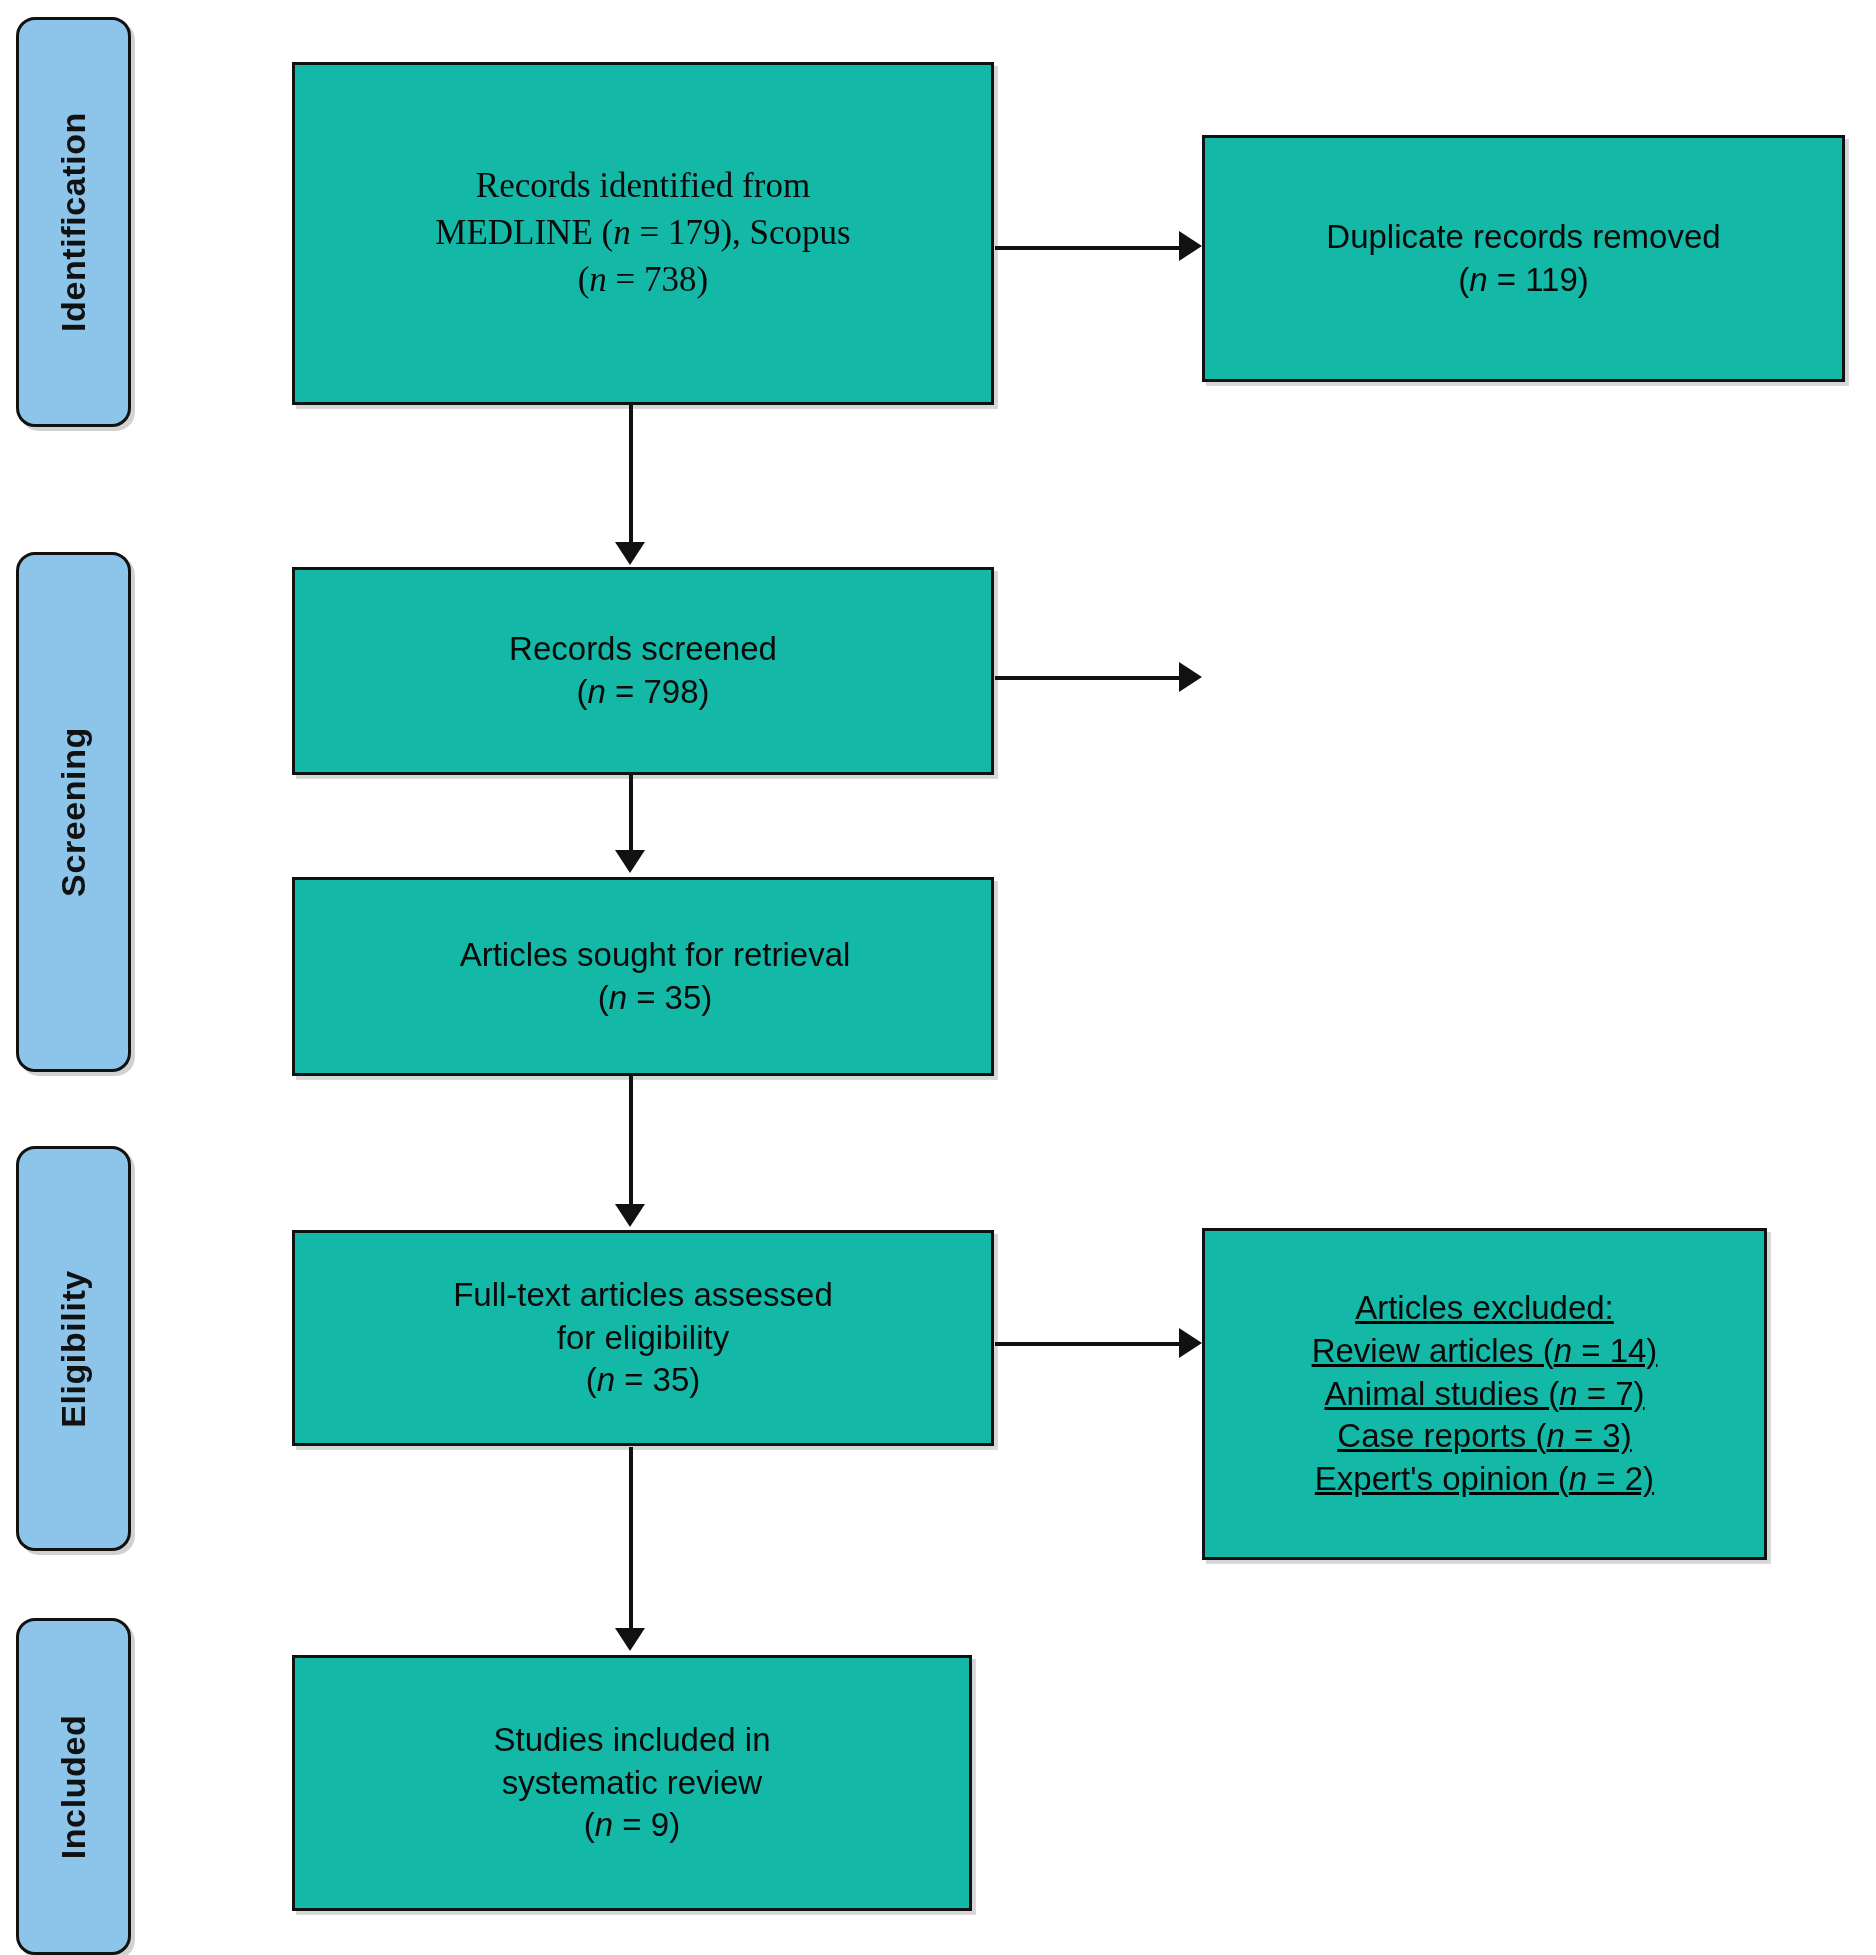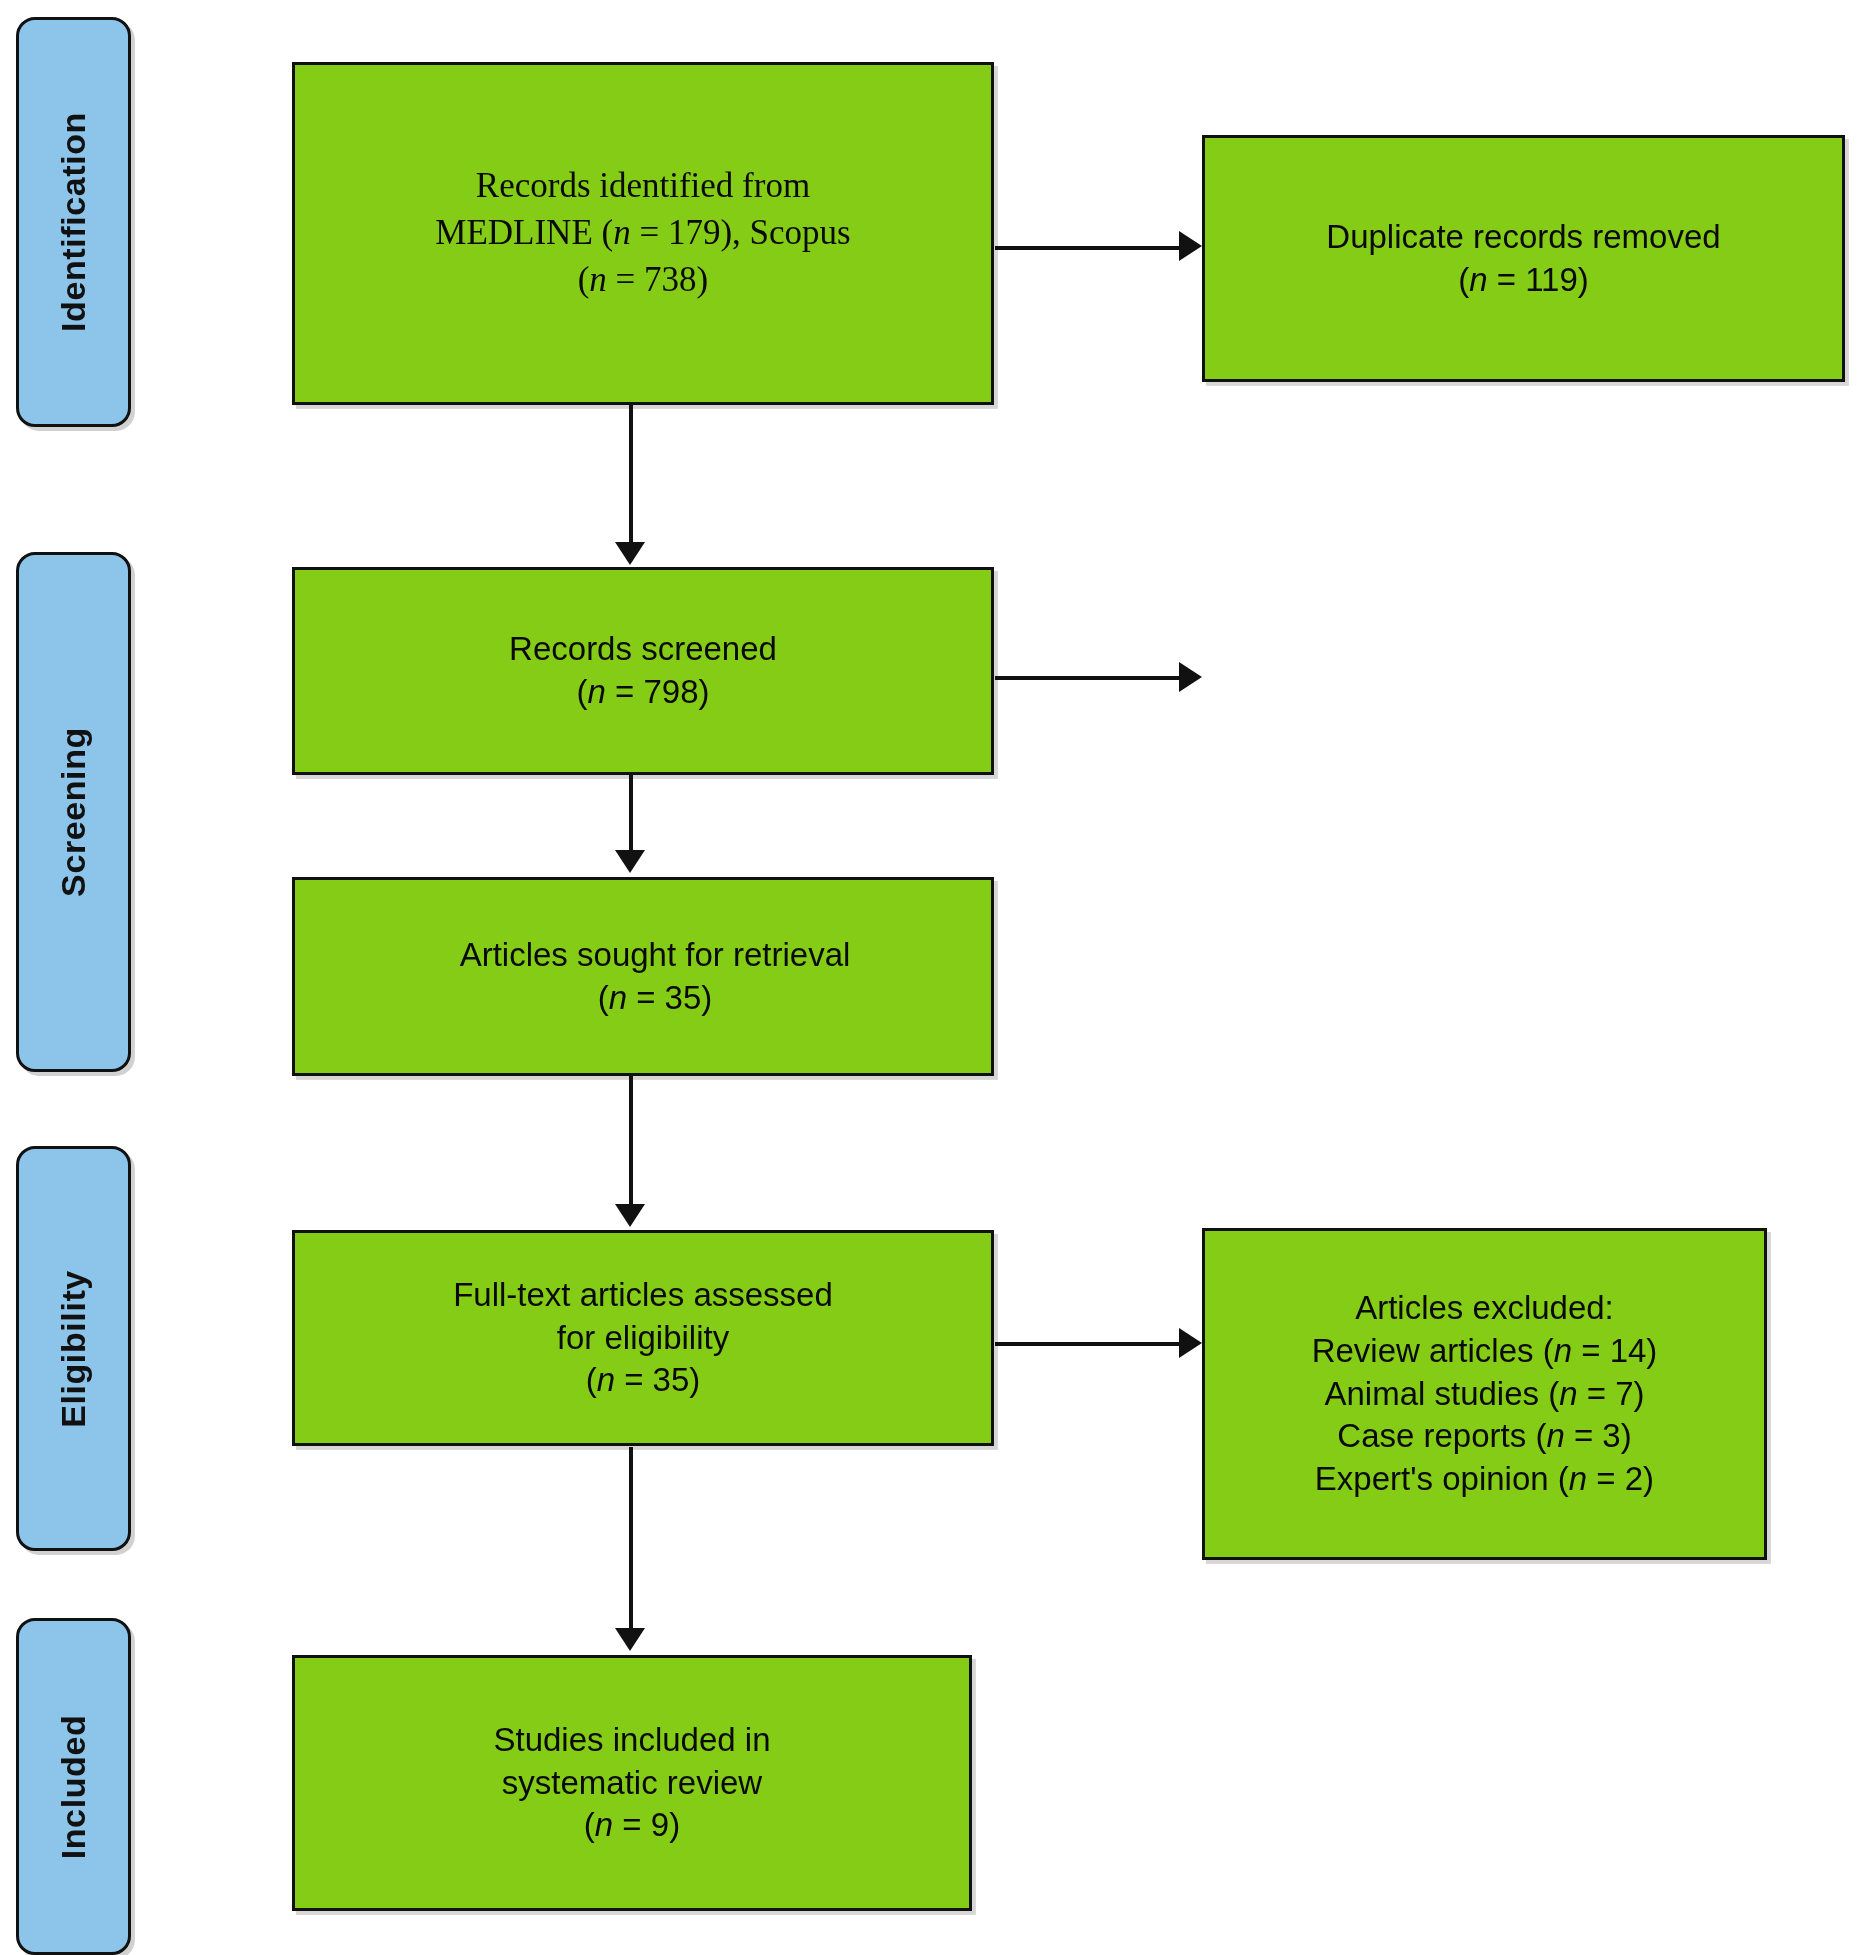--- a/index.html
+++ b/index.html
@@ -36,21 +36,21 @@
     font-weight: bold;
     font-size: 34px;
     letter-spacing: 0.6px;
     color: #111111;
     font-family: "Liberation Sans", sans-serif;
   }
 
   
   .flow-box {
     position: absolute;
-    background: #84cc16;
+    background: #14b8a6;
     border: 3.9px solid #111111;
     box-sizing: border-box;
     box-shadow: 3.9px 3.9px 0 rgba(0,0,0,0.16);
     display: flex;
     align-items: center;
     justify-content: center;
     text-align: center;
   }
   .flow-box .box-text {
     font-size: 33px;
@@ -145,21 +145,21 @@
 systematic review
 (<em>n</em> = 9)</span>
   </div>
 
   <div class="flow-box" style="left:1202px; top:135px; width:643px; height:247px;">
     <span class="box-text">Duplicate records removed
 (<em>n</em> = 119)</span>
   </div>
 
 
-  <div class="flow-box" style="left:1202px; top:1228px; width:565px; height:332px;">
+  <div class="flow-box" style="left:1202px; top:1228px; width:565px; height:332px;text-decoration:underline;">
     <span class="box-text">Articles excluded:
 Review articles (<em>n</em> = 14)
 Animal studies (<em>n</em> = 7)
 Case reports (<em>n</em> = 3)
 Expert's opinion (<em>n</em> = 2)</span>
   </div>
 
   <div class="conn-v" style="left:629px; top:405px; height:140px;"></div>
   <div class="arrow-down" style="left:615px; top:542px;"></div>
 

